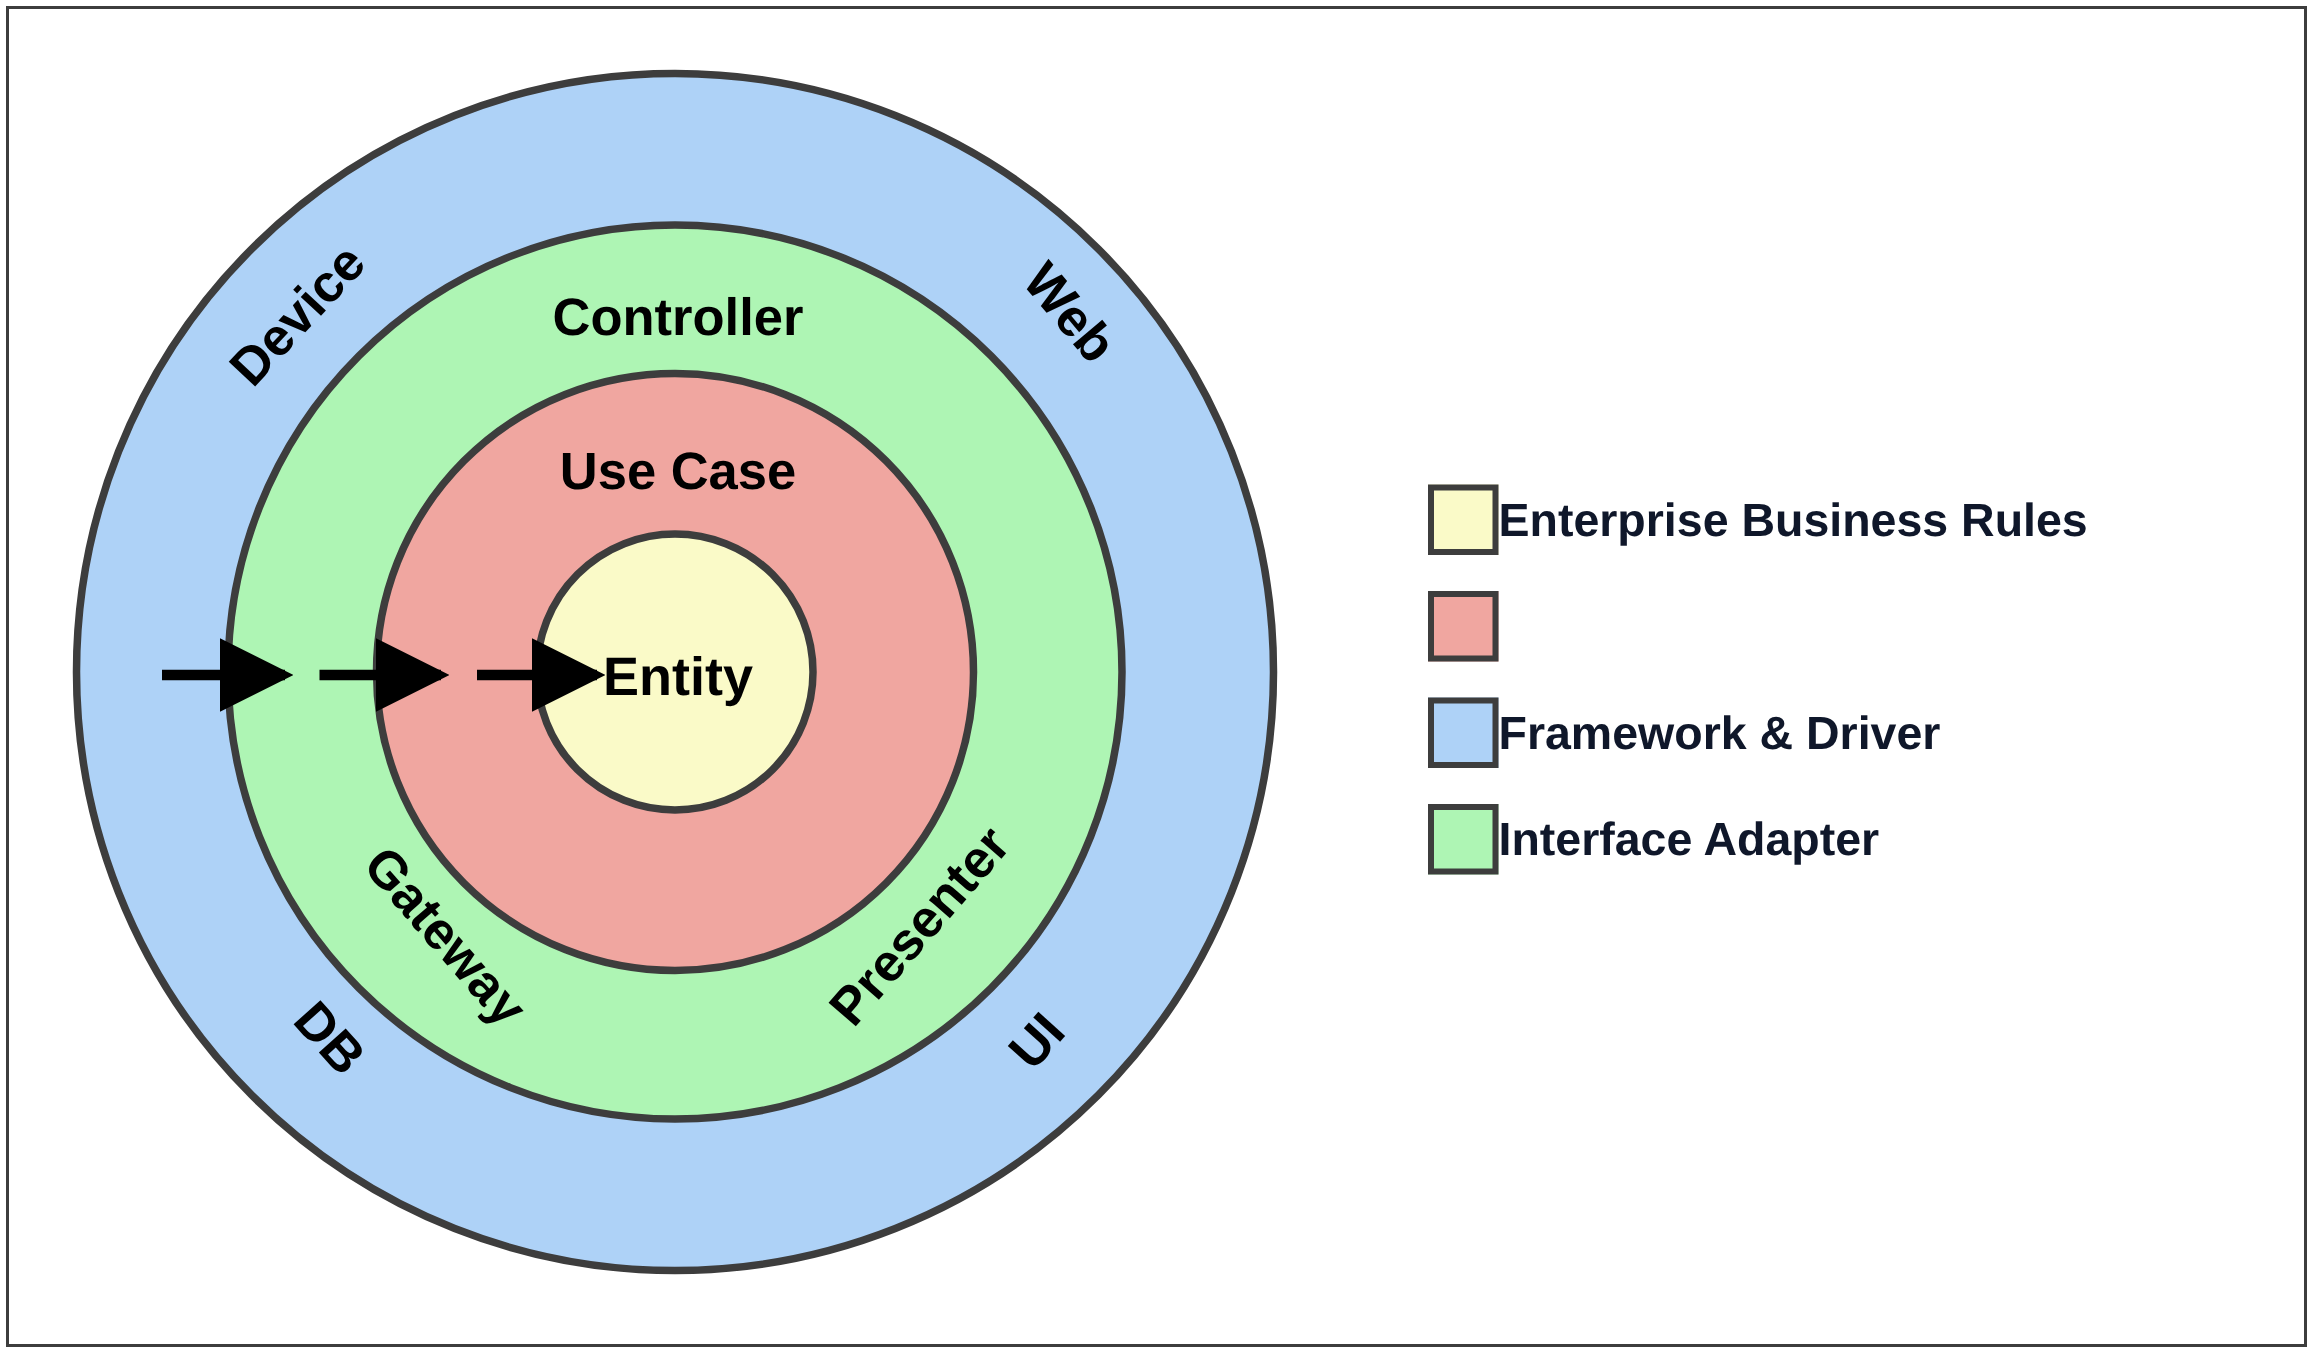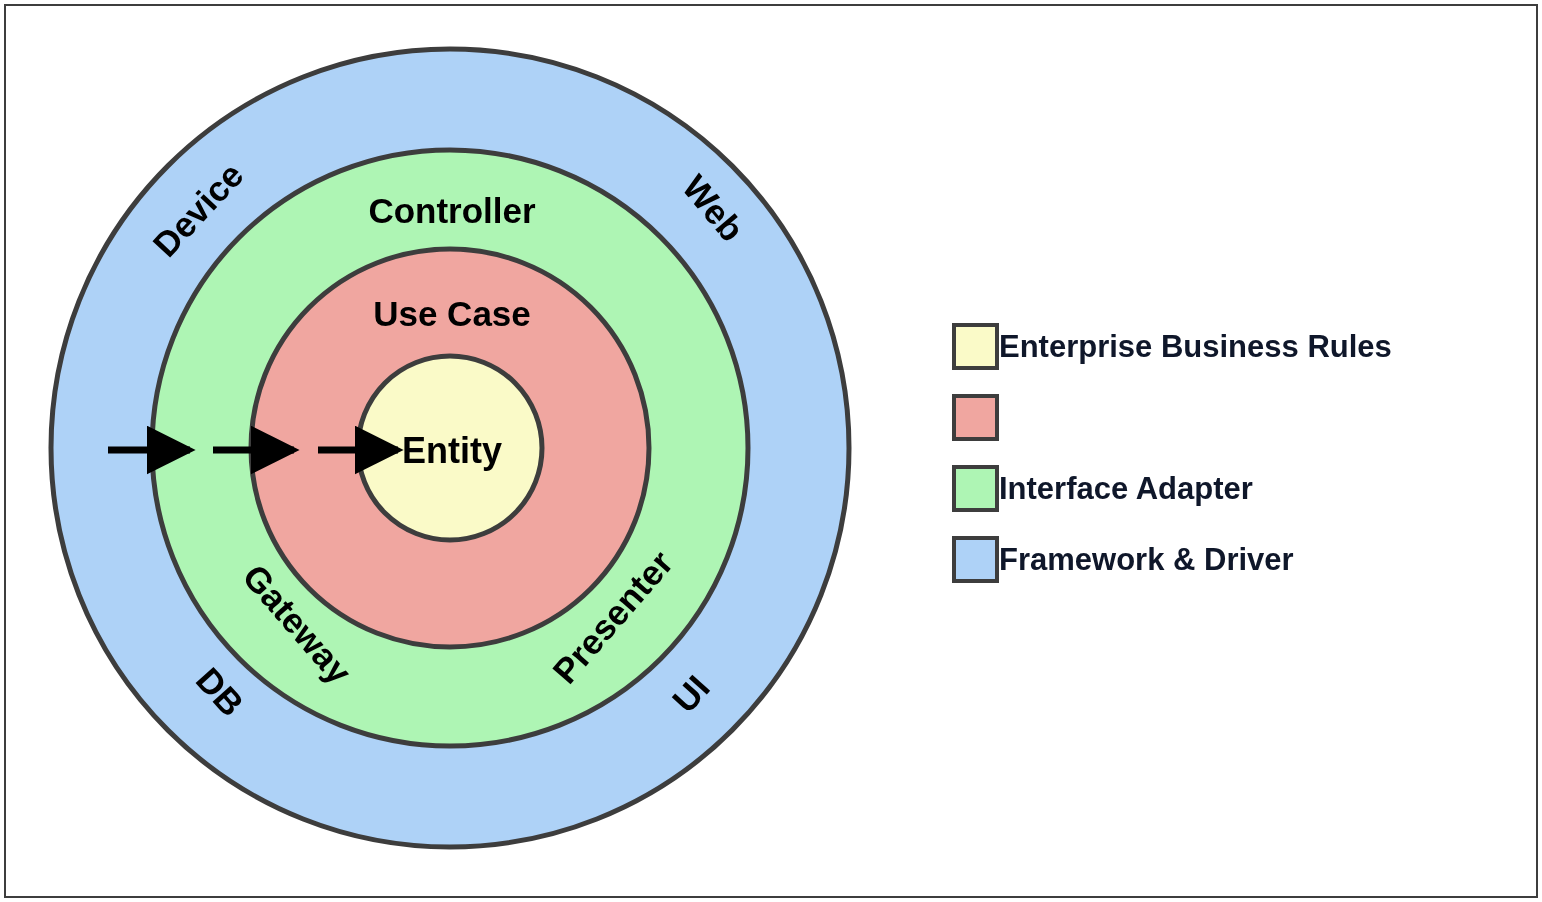--- a/index.html
+++ b/index.html
@@ -120,24 +120,24 @@
     <div class="legend-row">
       <div class="legend-swatch" style="background-color: rgb(250, 250, 200);"></div>
       <div class="legend-text">Enterprise Business Rules</div>
     </div>
 
     <div class="legend-row">
       <div class="legend-swatch" style="background-color: rgb(240, 166, 160);"></div>
     </div>
 
     <div class="legend-row">
-      <div class="legend-swatch" style="background-color: rgb(174, 245, 180);"></div>
-      <div class="legend-text">Interface Adapter</div>
+      <div class="legend-swatch" style="background-color: rgb(174, 210, 247);"></div>
+      <div class="legend-text">Framework &amp; Driver</div>
     </div>
 
     <div class="legend-row">
-      <div class="legend-swatch" style="background-color: rgb(174, 210, 247);"></div>
-      <div class="legend-text">Framework &amp; Driver</div>
+      <div class="legend-swatch" style="background-color: rgb(174, 245, 180);"></div>
+      <div class="legend-text">Interface Adapter</div>
     </div>
 
   </div>
 
 </div>
 
 </body></html>

